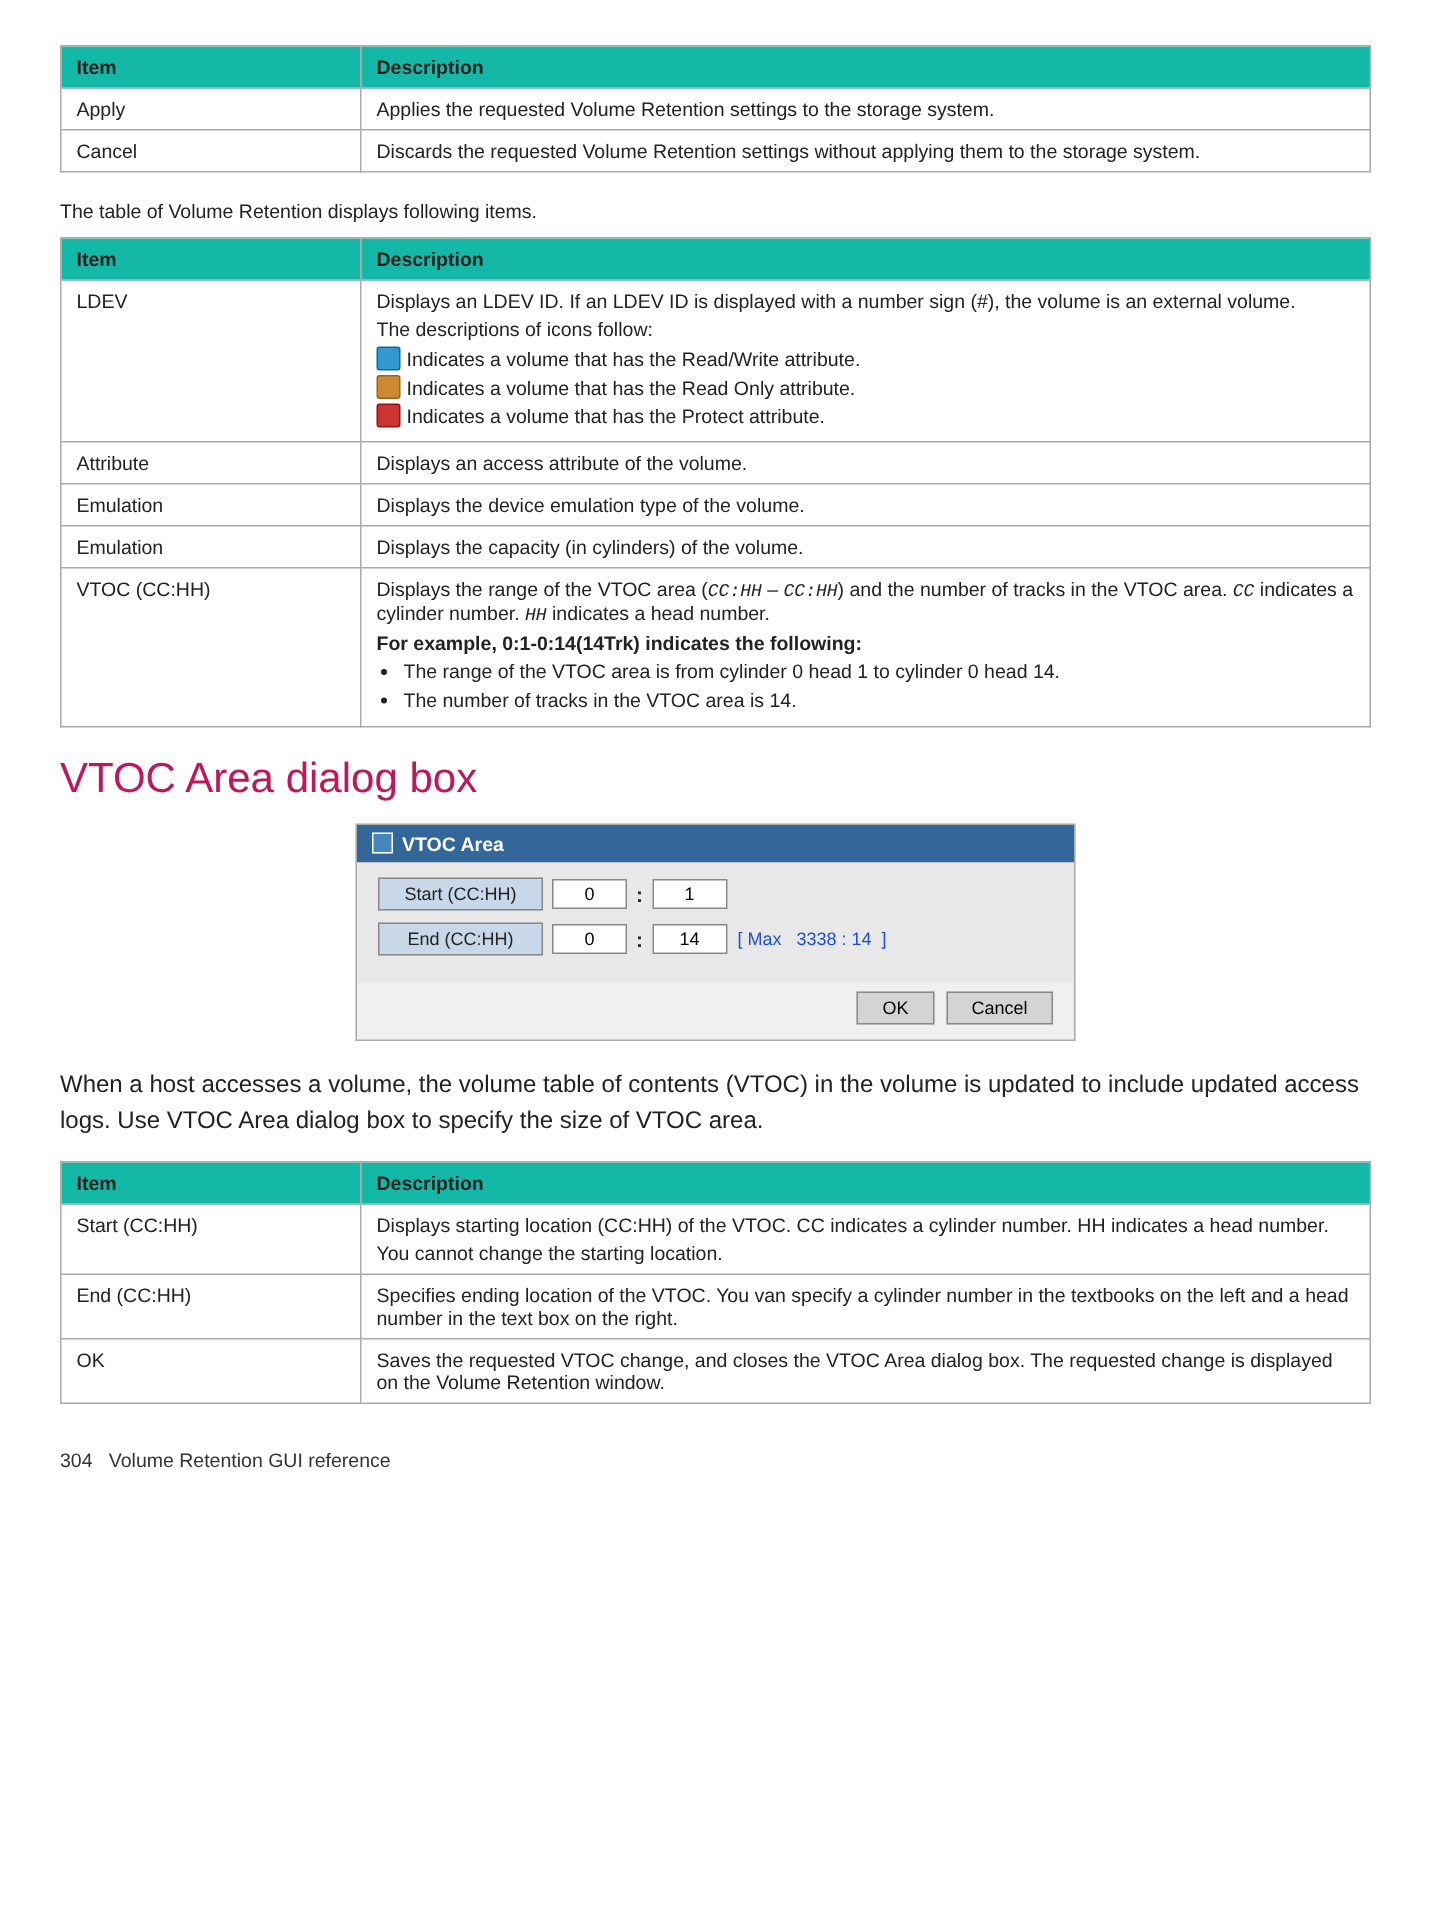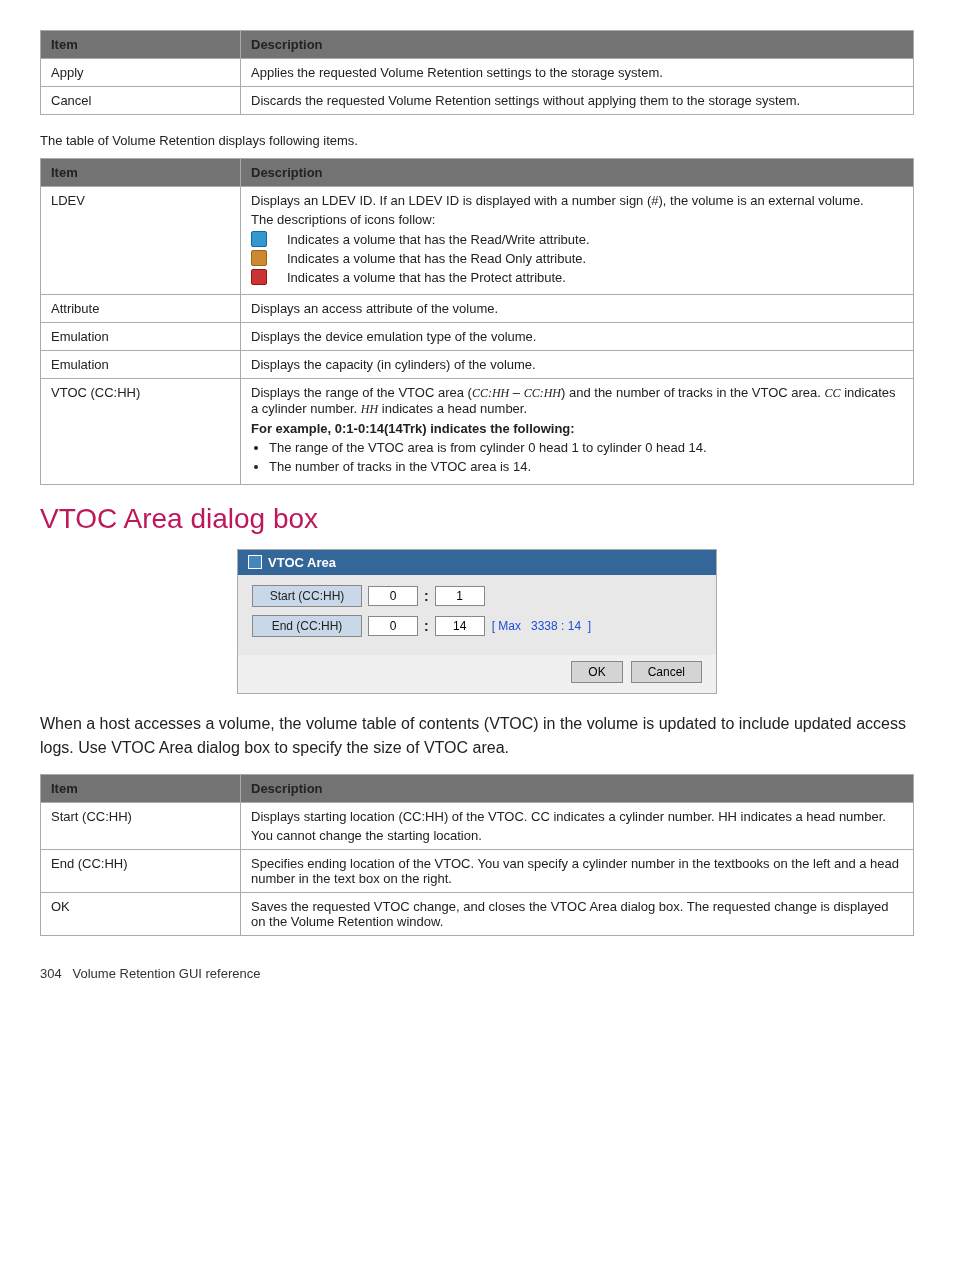--- a/index.html
+++ b/index.html
@@ -12,21 +12,21 @@
       max-width: 954px;
     }
 
     
     table {
       width: 100%;
       border-collapse: collapse;
       margin-bottom: 18px;
     }
     th {
-      background: #737373;
+      background: #14b8a6;
       border: 1px solid #aaa;
       padding: 6px 10px;
       text-align: left;
       font-weight: bold;
       font-size: 13px;
     }
     td {
       border: 1px solid #aaa;
       padding: 6px 10px;
       vertical-align: top;
@@ -145,41 +145,40 @@
     }
     .icon-rw { background: #3399cc; }
     .icon-ro { background: #cc8833; }
     .icon-prot { background: #cc3333; }
 
     .icon-line {
       display: flex;
       align-items: center;
       margin: 3px 0;
       font-size: 13px;
-      gap: 16px;
     }
 
     
     ul.vtoc-list {
       margin: 4px 0 0 18px;
     }
     ul.vtoc-list li {
       margin-bottom: 4px;
       font-size: 13px;
     }
 
     
     .page-footer {
       margin-top: 30px;
       font-size: 13px;
       color: #333;
     }
 
     code {
-      font-family: Liberation Serif, serif;
+      font-family: Liberation Mono, monospace;
       font-style: italic;
       font-size: 12px;
     }
   </style>
 </head>
 <body>
 
 <table>
   <thead>
     <tr>

